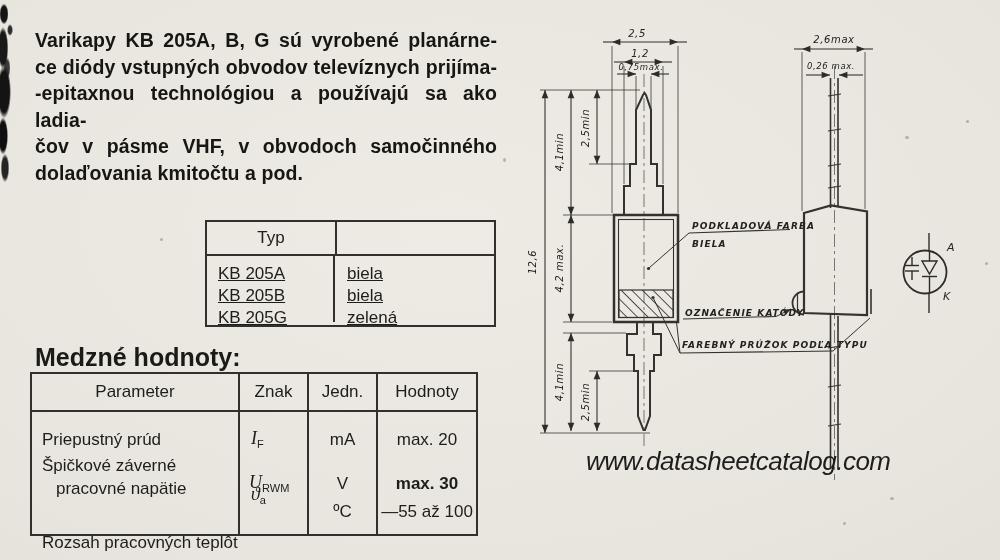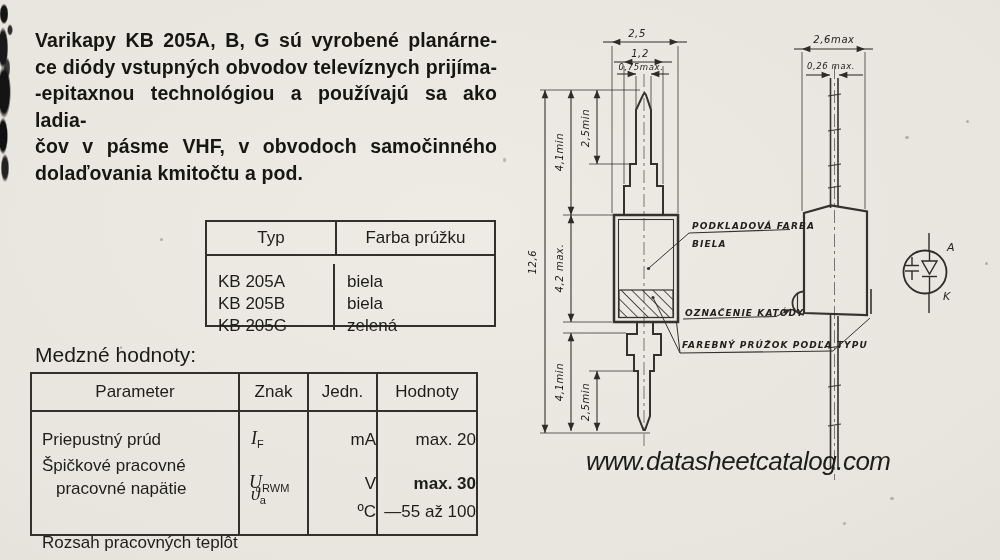--- a/index.html
+++ b/index.html
@@ -31,36 +31,36 @@
 
   .puzdro{position:absolute; left:35px; top:175px; font-size:19px; color:#262622;}
 
   
   .type-table{position:absolute; left:205px; top:220px; width:291px; height:107px;
     border:2.2px solid #32302b; box-sizing:border-box; font-size:17px;}
   .tt-head{display:flex; height:32px; border-bottom:2.2px solid #32302b;justify-content:space-between;}
   .tt-h{display:flex; align-items:center; justify-content:center;}
   .tt-h.c1{width:128px; border-right:2.2px solid #32302b;}
   .tt-h.c2{flex:1;}
-  .tt-body{display:flex; height:66px; margin-top:8px;}
+  .tt-body{display:flex; height:66px; margin-top:0;text-decoration:underline;}
   .tt-col1{width:128px; border-right:2.2px solid #32302b; padding:7px 0 0 11px; box-sizing:border-box;}
   .tt-col2{flex:1; padding:7px 0 0 12px; box-sizing:border-box;}
   .tt-cell{height:22px; line-height:22px;}
 
-  .limits-title{position:absolute; left:35px; top:343px; font-weight:normal; font-size:21px; color:#1a1a17;}
+  .limits-title{position:absolute; left:35px; top:343px; font-weight:bold; font-size:25px; color:#1a1a17;}
 
   
   .limits-table{position:absolute; left:30px; top:372px; width:448px; height:164px;
     border:2.2px solid #32302b; box-sizing:border-box; font-size:17px;
     display:grid; grid-template-columns:208px 69px 69px 1fr; grid-template-rows:38px 1fr;}
   .lt-hcell{display:flex; align-items:center; justify-content:center; border-bottom:2.2px solid #32302b;}
   .lt-bcell{position:relative;}
   .br{border-right:2.2px solid #32302b;}
   .lt-abs{position:absolute; white-space:nowrap;}
-  .lt-center{width:100%; text-align:right;}
+  .lt-center{width:100%; text-align:center;}
   .sym{font-family:"Liberation Serif", serif; font-style:italic; font-size:18px;}
   .sub{font-size:11px; vertical-align:-4px; font-family:"Liberation Sans", sans-serif; font-style:normal;}
 
   
   .drawing-svg{position:absolute; left:500px; top:0;}
   .drawing-svg text{fill:#23221f;}
   .dim-label{font-family:"DejaVu Sans", sans-serif; font-style:italic; font-size:10px; letter-spacing:.6px;}
   .dim-label.sm{font-size:8.5px;}
   .callout{font-family:"DejaVu Sans", sans-serif; font-style:italic; font-weight:bold; font-size:9px; letter-spacing:1.1px;}
   .symlabel{font-family:"DejaVu Sans", sans-serif; font-style:italic; font-size:11px;}
@@ -80,21 +80,20 @@
     <div class="ln">ce diódy vstupných obvodov televíznych prijíma-</div>
     <div class="ln">-epitaxnou technológiou a používajú sa ako ladia-</div>
     <div class="ln">čov v pásme VHF, v obvodoch samočinného</div>
     <div class="ln last">dolaďovania kmitočtu a pod.</div>
   </div>
 
 
   <div class="type-table">
     <div class="tt-head">
       <div class="tt-h c1">Typ</div>
-      <div class="tt-h c2">Farba prúžku</div>
     </div>
     <div class="tt-body">
       <div class="tt-col1">
         <div class="tt-cell">KB 205A</div>
         <div class="tt-cell">KB 205B</div>
         <div class="tt-cell">KB 205G</div>
       </div>
       <div class="tt-col2">
         <div class="tt-cell">biela</div>
         <div class="tt-cell">biela</div>
@@ -106,21 +105,21 @@
   <div class="limits-title">Medzné hodnoty:</div>
 
   <div class="limits-table">
     <div class="lt-hcell br">Parameter</div>
     <div class="lt-hcell br">Znak</div>
     <div class="lt-hcell br">Jedn.</div>
     <div class="lt-hcell">Hodnoty</div>
 
     <div class="lt-bcell br">
       <span class="lt-abs" style="left:10px; top:18px;">Priepustný prúd</span>
-      <span class="lt-abs" style="left:10px; top:44px;">Špičkové pracovné</span>
+      <span class="lt-abs" style="left:10px; top:44px;">Špičkové záverné</span>
       <span class="lt-abs" style="left:24px; top:67px;">pracovné napätie</span>
       <span class="lt-abs" style="left:10px; top:90px;margin-top:31px;">Rozsah pracovných teplôt</span>
     </div>
     <div class="lt-bcell br">
       <span class="lt-abs" style="left:11px; top:16px;"><span class="sym">I</span><span class="sub">F</span></span>
       <span class="lt-abs" style="left:9px; top:60px;"><span class="sym">U</span><span class="sub">RWM</span></span>
       <span class="lt-abs" style="left:11px; top:72px;text-align:right;"><span class="sym">ϑ</span><span class="sub">a</span></span>
     </div>
     <div class="lt-bcell br">
       <span class="lt-abs lt-center" style="top:18px;">mA</span>

